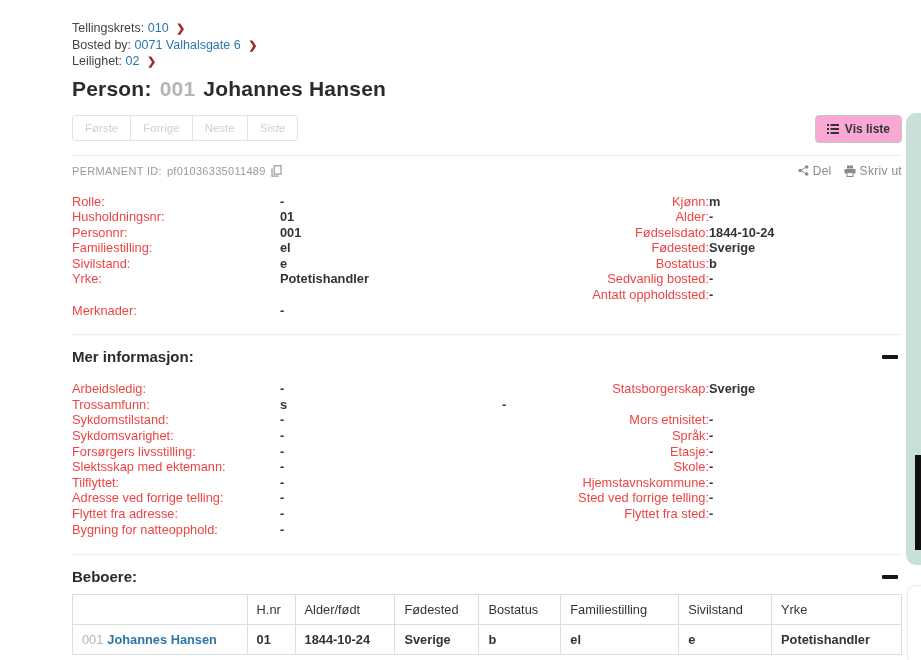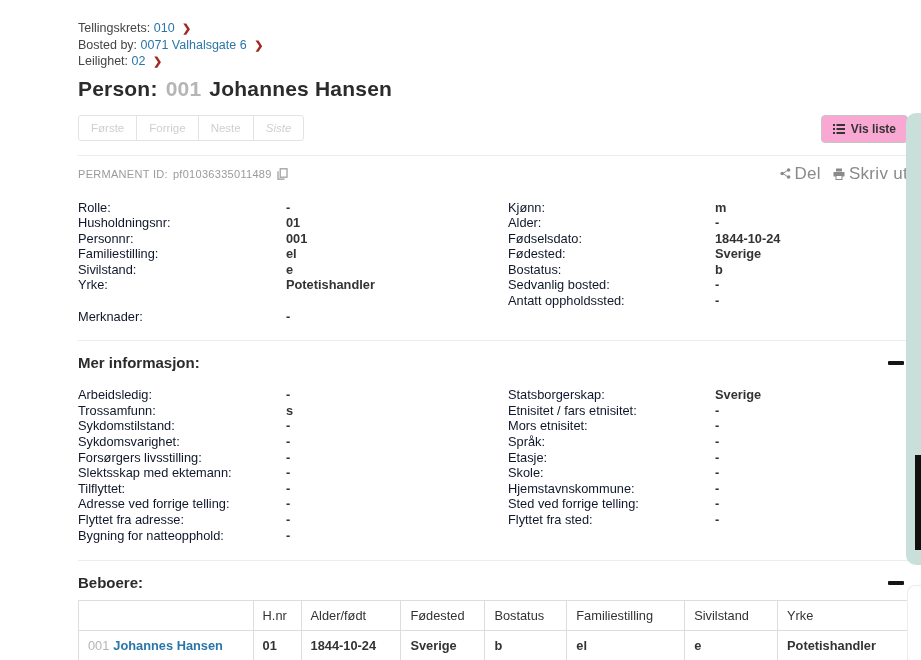--- a/index.html
+++ b/index.html
@@ -4,21 +4,21 @@
 <style>
   * { box-sizing: border-box; margin: 0; padding: 0; }
   html, body { width: 921px; height: 660px; }
   body {
     font-family: "Liberation Sans", sans-serif;
     background: #ffffff;
     color: #333;
     position: relative;
     overflow: hidden;
   }
-  .container { position: absolute; left: 78px; top: 20px; width: 830px; }
+  .container { position: absolute; left: 72px; top: 20px; width: 830px; }
 
   
   .crumbs { font-size: 12.5px; color: #444; }
   .crumb { line-height: 16.5px; }
   .crumb a { color: #2a76a9; text-decoration: none; cursor: pointer; }
   .chev { color: #9d2b23; font-weight: bold; font-size: 11px; margin-left: 4px; }
   .chev::before { content: "❯"; }
 
   
   .page-title { margin-top: 7px; font-size: 21px; font-weight: bold; color: #2b2b2b; letter-spacing: .2px; }
@@ -38,30 +38,30 @@
     border: 1px solid #c6c6c6; border-radius: 4px; padding: 6px 11px;
     display: inline-flex; align-items: center; gap: 6px; cursor: pointer; font-weight: bold;
   }
 
   .divider { border: none; border-top: 1px solid #ececec; margin: 12px 0 0 0; }
 
   
   .perm-row { margin-top: 8px; display: flex; justify-content: space-between; align-items: center;
               font-size: 11px; color: #9a9a9a; letter-spacing: .3px; }
   .perm-left { display: inline-flex; align-items: center; gap: 5px; }
-  .perm-actions { display: inline-flex; align-items: center; gap: 12px; font-size: 17px; color: #8a8a8a; }
+  .perm-actions { display: inline-flex; align-items: center; gap: 12px; font-size: 12px; color: #8a8a8a; }
   .perm-actions .action { display: inline-flex; align-items: center; gap: 4px; cursor: pointer; }
   .icon svg { display: block; }
 
   
   .fields { display: grid; grid-template-columns: 415px 1fr; margin-top: 16px; }
   .fcol.right { padding-left: 15px; }
   .frow { display: flex; font-size: 12.8px; line-height: 15.6px; }
-  .flabel { flex: 0 0 208px; color: #0f172a; }
-  .fcol.right .flabel { flex-basis: 207px; }
+  .flabel { flex: 0 0 208px; color: #ef4444; }
+  .fcol.right .flabel { flex-basis: 207px; text-align: right; }
   .fvalue { font-weight: bold; color: #333; }
   .fspacer { height: 15.6px; }
 
   
   .section-head { display: flex; justify-content: space-between; align-items: center; margin-top: 13px; }
   .section-head h2 { font-size: 15px; font-weight: bold; color: #2b2b2b; }
   .collapse-toggle { width: 16px; height: 4px; background: #151515; border-radius: 1px; cursor: pointer; margin-right: 4px; }
   .fields.tight { }
 
   
@@ -288,21 +288,20 @@
           <span class="flabel">Bygning for natteopphold:</span>
           <span class="fvalue">-</span>
         </div>
     </div>
     <div class="fcol right">
       <div class="frow">
           <span class="flabel">Statsborgerskap:</span>
           <span class="fvalue">Sverige</span>
         </div>
       <div class="frow">
-          <span class="flabel">Etnisitet / fars etnisitet:</span>
           <span class="fvalue">-</span>
         </div>
       <div class="frow">
           <span class="flabel">Mors etnisitet:</span>
           <span class="fvalue">-</span>
         </div>
       <div class="frow">
           <span class="flabel">Språk:</span>
           <span class="fvalue">-</span>
         </div>

